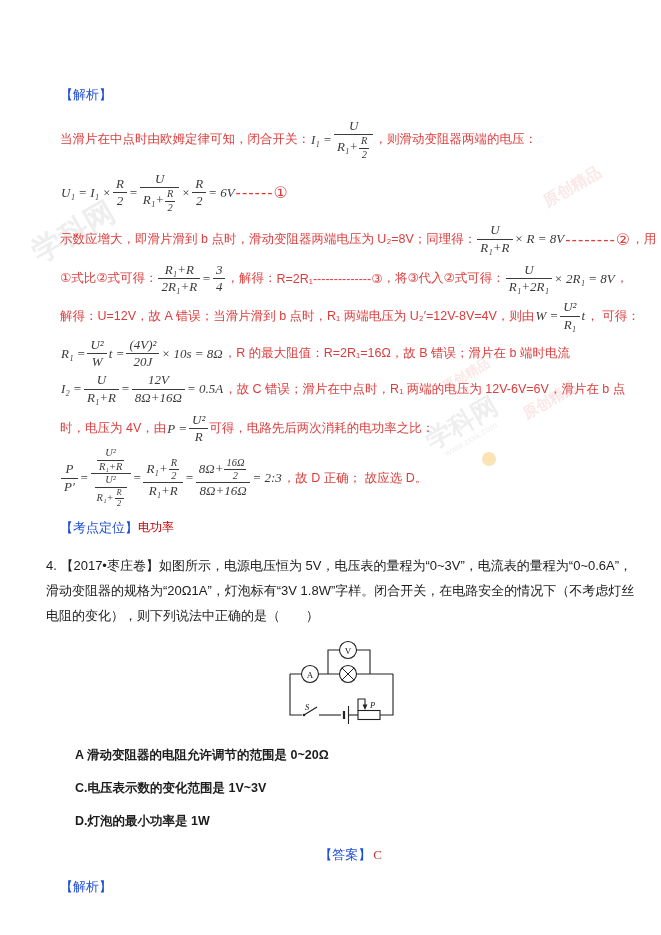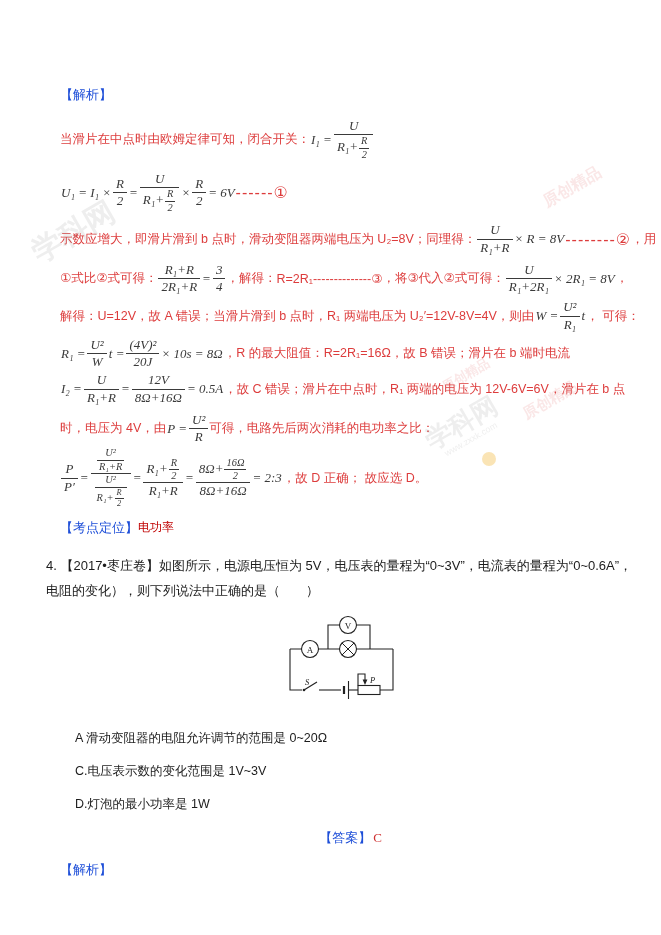--- a/index.html
+++ b/index.html
@@ -34,21 +34,21 @@
   .tag { color:#dd3c3c; letter-spacing:1px; }
 
   
   .mb14{margin-bottom:14px}.mb10{margin-bottom:10px}.mb8{margin-bottom:8px}
   .mb6{margin-bottom:6px}.mb4{margin-bottom:4px}
   .mb2{margin-bottom:2px}.mb16{margin-bottom:16px}
 
   
   .qline { color:#1c1c1c; font-size:13px; line-height:25px; white-space:nowrap; }
   .circuit { margin:6px 0 6px 225px; }
-  .options { margin-left:15px; margin-top:22px; }
+  .options { margin-left:15px; margin-top:14px;font-weight:bold; }
   .option { color:#1c1c1c; font-size:12.5px; margin-bottom:16px; }
   .answer-line { display:flex; align-items:baseline; margin-top:2px; margin-bottom:14px;justify-content:center; }
   .answer-val { color:#cf3232; font-size:13px; font-family:"Liberation Serif","DejaVu Serif",serif; margin-left:2px; }
 </style>
 </head>
 <body>
 
 <div class="page">
 
   <div class="wm wm-gray" style="left:28px; top:215px; font-size:30px;"><span>学科网</span></div>
@@ -62,20 +62,21 @@
 
   <div class="line mb10">
     <span class="red">当滑片在中点时由欧姆定律可知，闭合开关：</span>
     <span class="math">
       <span>I₁ =</span>
       <span class="frac">
           <span class="num">U</span>
           <span class="den"><span>R₁+</span><span class="frac"><span class="num">R</span><span class="den">2</span></span></span>
         </span>
     </span>
+    <span class="red">，则滑动变阻器两端的电压：</span>
   </div>
 
   <div class="line mb8">
     <span class="math">
       <span>U₁ = I₁ ×</span>
       <span class="frac">
           <span class="num">R</span>
           <span class="den">2</span>
         </span>
       <span>=</span>
@@ -221,20 +222,21 @@
     <span class="red">故 D 正确； 故应选 D。</span>
   </div>
 
   <div class="line mb16">
     <span class="hdr">【考点定位】</span>
     <span style="color:#c00000;font-size:12px;">电功率</span>
   </div>
 
   <div style="margin-left:-14px;">
     <div class="qline">4. 【2017•枣庄卷】如图所示，电源电压恒为 5V，电压表的量程为“0~3V”，电流表的量程为“0~0.6A”，</div>
+    <div class="qline">滑动变阻器的规格为“20Ω1A”，灯泡标有“3V 1.8W”字样。闭合开关，在电路安全的情况下（不考虑灯丝</div>
     <div class="qline">电阻的变化），则下列说法中正确的是（　　）</div>
   </div>
 
   <div class="circuit">
     <svg width="115" height="95" viewBox="0 0 115 95" xmlns="http://www.w3.org/2000/svg">
       <g stroke="#222" stroke-width="1.1" fill="none">
 
         <polyline points="5,40 5,81 17,81"></polyline>
         <line x1="5" y1="40" x2="108" y2="40"></line>
         <polyline points="108,40 108,81 95,81"></polyline>

